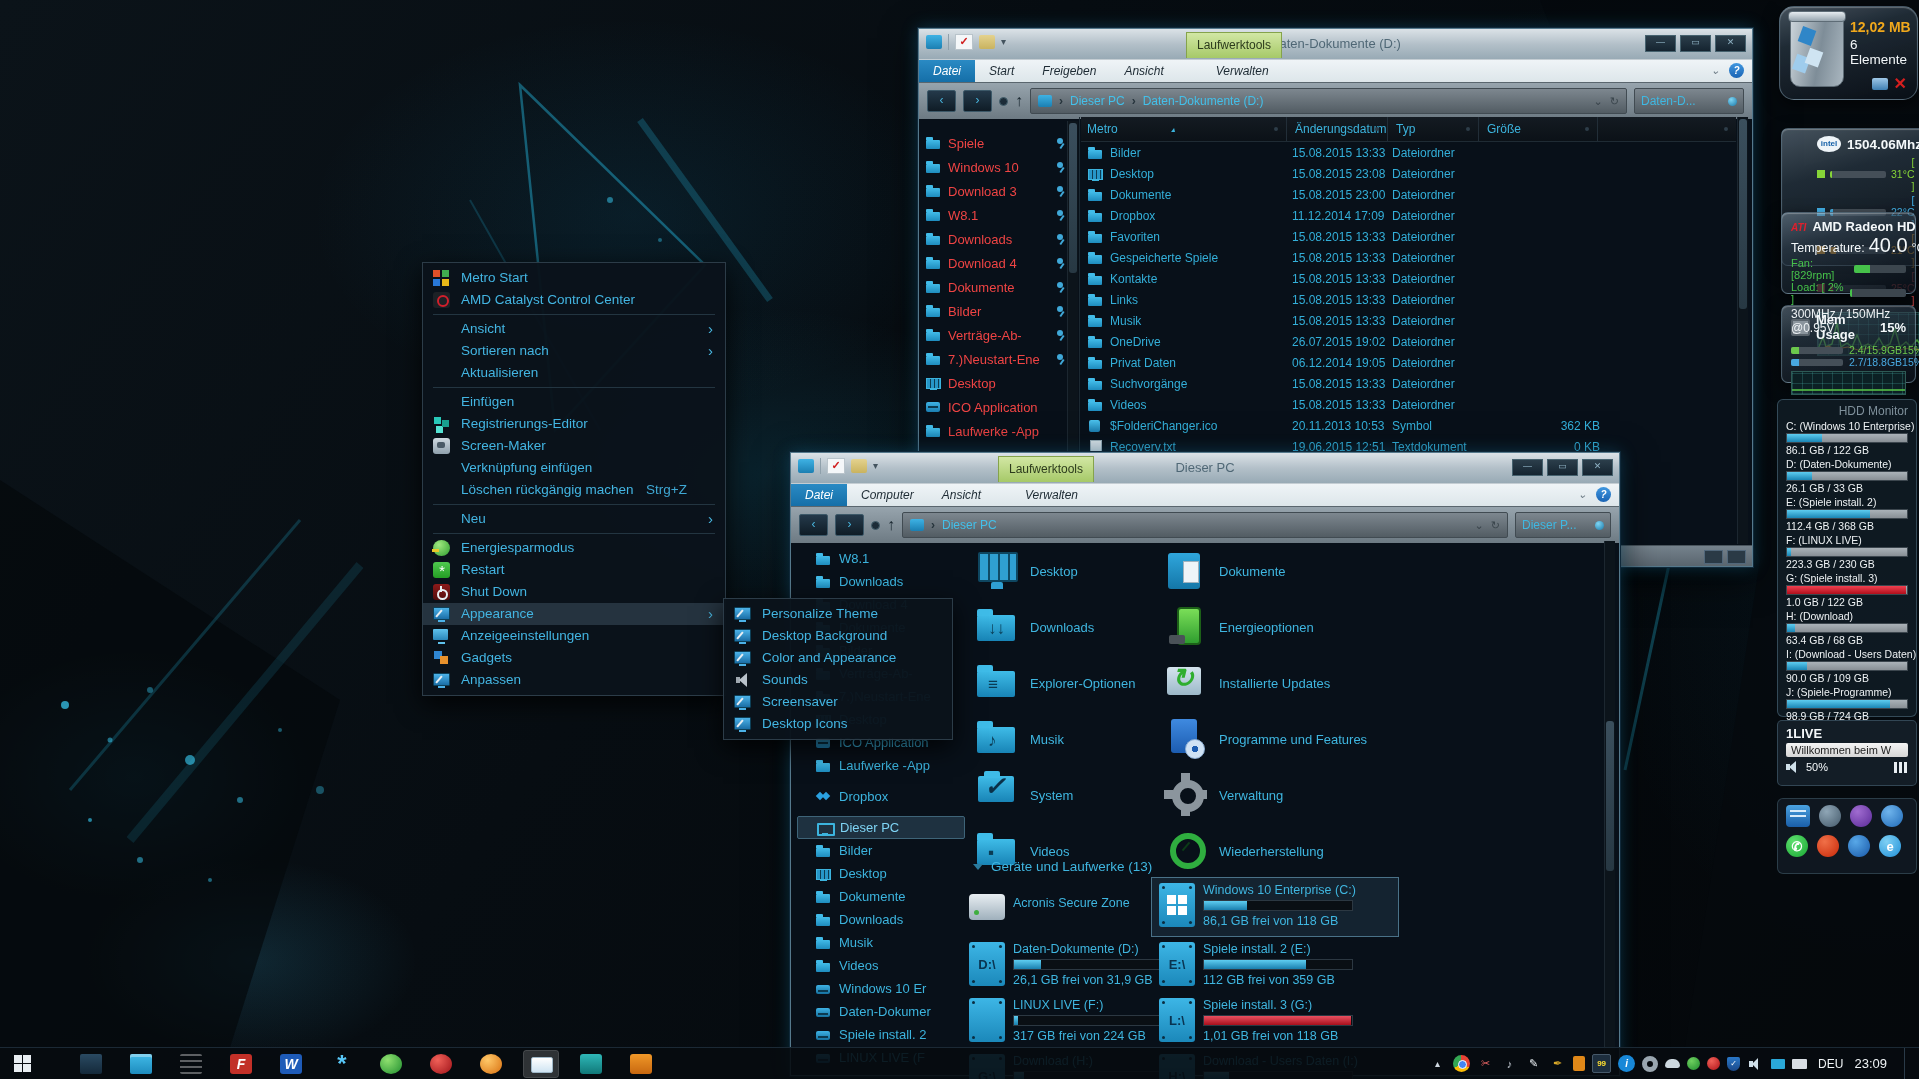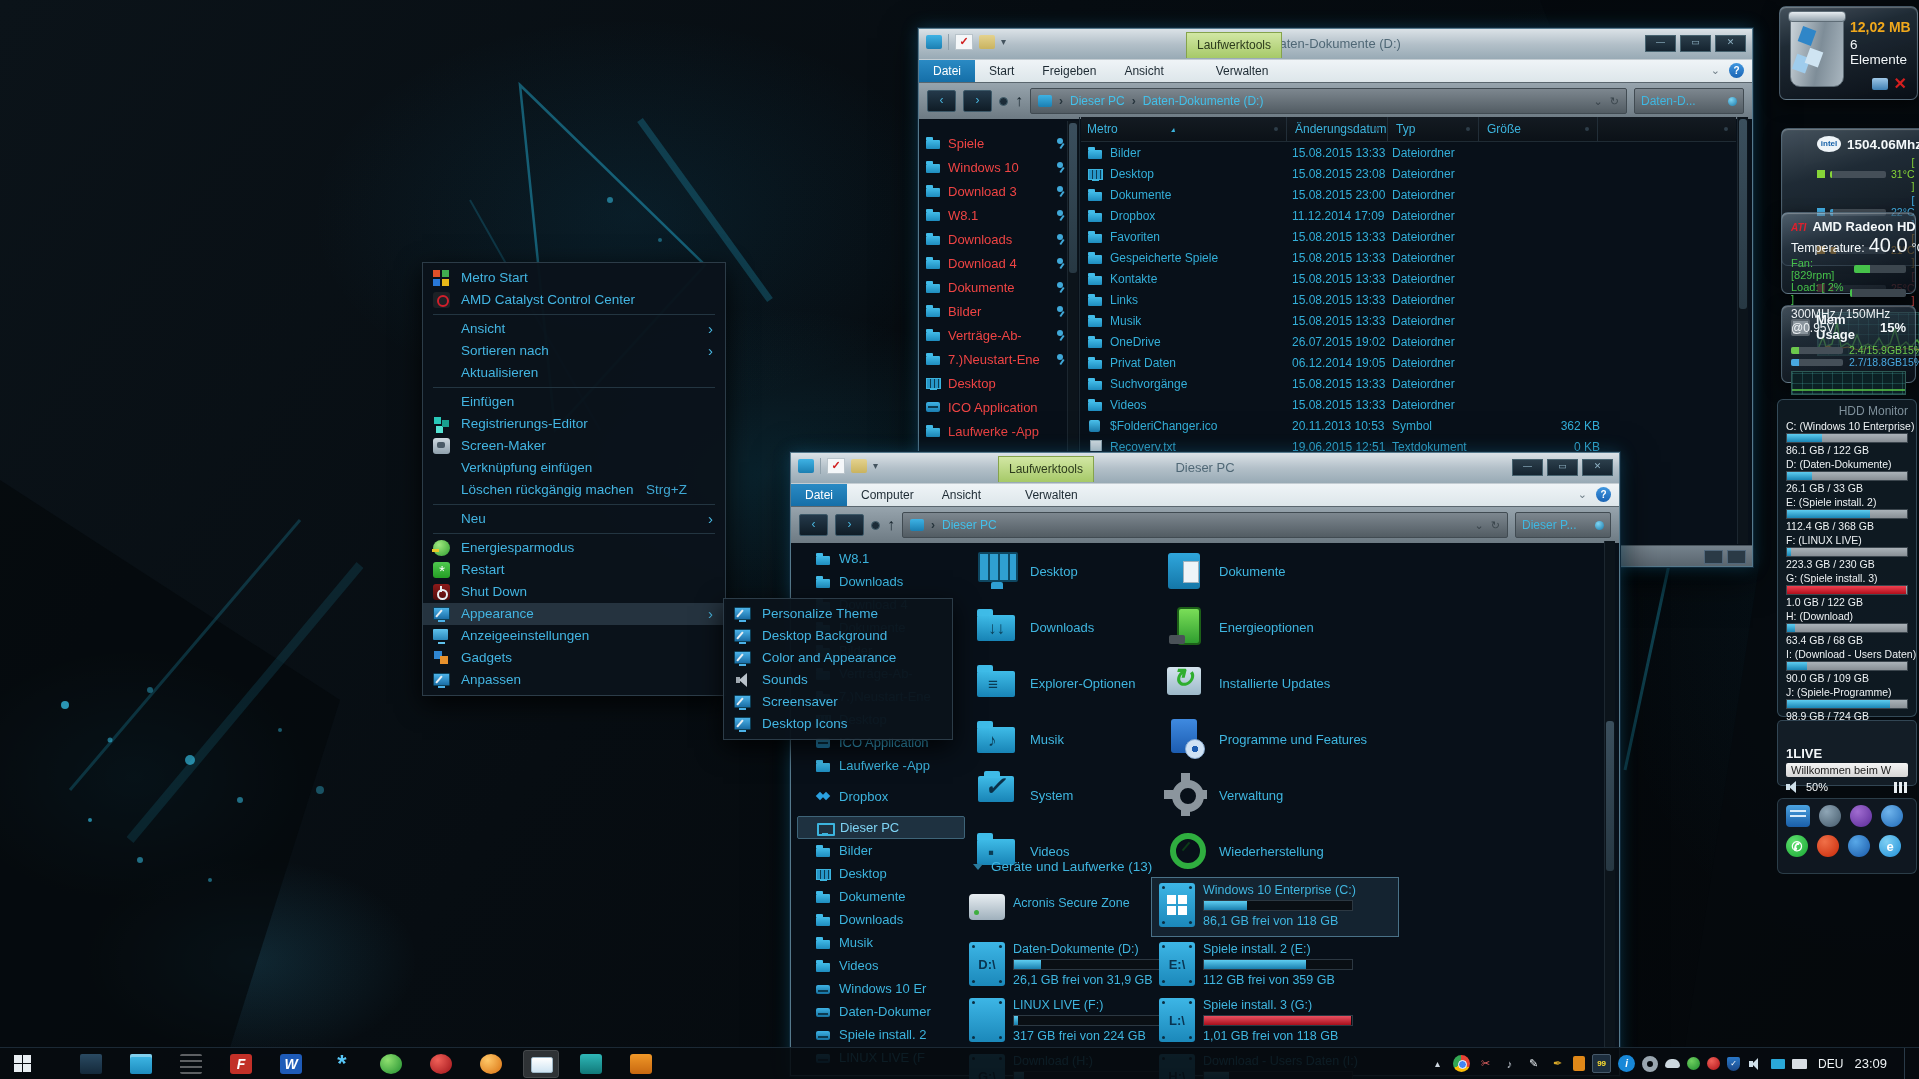--- a/index.html
+++ b/index.html
@@ -26,21 +26,21 @@
   .qic-drive{background:linear-gradient(#3eb2e4,#1b7fb2);border-radius:2px;}
   .qic-check{background:#f4f7f9;border:1px solid #b9c4cb;color:#d02020;font-size:11px;line-height:12px;text-align:center;font-weight:bold;}
   .qic-folder{background:linear-gradient(#e4d28e,#c9b35f);border-radius:2px;}
   .qic-chev{color:#44545f;font-size:10px;line-height:14px;}
   .win-controls{position:absolute;right:6px;top:6px;display:flex;gap:4px;}
   .wc{width:29px;height:15px;background:linear-gradient(#2b3e4b,#152430);border:1px solid #46626f;
       color:#8fb2c4;font-size:9px;line-height:13px;text-align:center;}
   .tooltab{position:absolute;top:3px;height:25px;padding:0 10px;background:linear-gradient(#d2e7a4,#a6c968);
       border:1px solid #85a34b;border-bottom:none;color:#2c3b1c;font-size:12px;line-height:25px;}
   .tabrow{position:relative;height:22px;background:linear-gradient(#eff4f7,#dde6ea);border-top:1px solid #c4cdd3;
-      display:flex;font-size:12px;color:#1d2a33;}
+      display:flex;font-size:12px;color:#1d2a33;font-style:italic;}
   .tab{padding:0 14px;line-height:22px;}
   .tab.active{background:linear-gradient(#2a8ac4,#156fa8);color:#fff;}
   .rib-right{position:absolute;right:8px;top:3px;display:flex;gap:9px;align-items:center;}
   .rib-chev{color:#6e7d87;font-size:11px;}
   .help-btn{width:15px;height:15px;border-radius:50%;background:linear-gradient(#3f97e0,#1a64b4);color:#fff;
       font-size:10px;font-weight:bold;text-align:center;line-height:15px;}
   .addrrow{position:relative;height:36px;background:linear-gradient(#97a4ad,#6d7a83);border-top:1px solid #5a666e;
       display:flex;align-items:center;padding:0 8px;gap:7px;}
   .navbtn{width:27px;height:20px;background:linear-gradient(#24394a,#0f1c26);border:1px solid #3c5868;
       color:#49b7e0;font-size:12px;line-height:18px;text-align:center;border-radius:2px;}
@@ -250,21 +250,21 @@
       background:rgba(16,27,36,0.88);border:1px solid rgba(110,150,170,0.4);padding:4px 8px;box-sizing:border-box;}
   .hdd-title{text-align:right;color:#7e8f9a;font-size:12px;}
   .hdde{margin-top:2px;}
   .hdde .lb{color:#eef2f4;font-size:10.5px;white-space:nowrap;}
   .hdde .bar{height:8px;background:linear-gradient(#aab2b8,#888f95);border:1px solid #3c464e;margin:1px 0;}
   .hdde .bar i{display:block;height:100%;background:linear-gradient(#5ecdf0,#1a85b4);}
   .hdde .bar i.danger{background:linear-gradient(#f04050,#b00f1c);}
   .hdde .sz{color:#eef2f4;font-size:10.5px;white-space:nowrap;}
   .radio{position:absolute;left:1777px;top:720px;width:140px;height:66px;border-radius:5px;z-index:30;
       background:rgba(22,32,42,0.88);border:1px solid rgba(110,150,170,0.35);padding:5px 8px;box-sizing:border-box;}
-  .r-station{color:#f4f8fa;font-weight:bold;font-size:13px;margin-top:20px;}
+  .r-station{color:#f4f8fa;font-weight:bold;font-size:13px;}
   .r-ticker{margin-top:2px;background:linear-gradient(#f4f4f4,#d6d6d6);color:#222;font-size:11px;padding:1px 5px;
       white-space:nowrap;overflow:hidden;border-radius:2px;}
   .r-row{display:flex;align-items:center;gap:6px;margin-top:4px;}
   .spk{position:relative;width:14px;height:12px;}
   .spk::before{content:"";position:absolute;left:0;top:3px;width:4px;height:6px;background:#cfe0ea;}
   .spk::after{content:"";position:absolute;left:3px;top:0;border-top:6px solid transparent;border-bottom:6px solid transparent;
       border-right:7px solid #cfe0ea;}
   .r-vol{color:#f4f8fa;font-size:11px;}
   .r-eq{margin-left:auto;width:14px;height:11px;background:repeating-linear-gradient(90deg,#e8eef2 0 3px,transparent 3px 5px);}
   .launcher{position:absolute;left:1777px;top:798px;width:140px;height:76px;border-radius:6px;z-index:30;
@@ -1127,21 +1127,21 @@
           <i></i>
         </i>
       <span>Screensaver</span></div>
     <div class="mi">
       <i class="mic icon-appearance">
           <i></i>
         </i>
       <span>Desktop Icons</span></div>
   </div>
 
-  <div class="gpanel" style="left:1779px;top:6px;width:137px;height:92px;">
+  <div class="gpanel" style="left:1779px;top:6px;width:137px;height:92px;border-radius:15px;">
     <div class="trash"></div>
     <div class="rb-size">12,02 MB</div>
     <div class="rb-count">6 Elemente</div>
     <div class="rb-btns">
       <span class="rb-drive"></span>
       <span class="rb-x">✕</span>
     </div>
   </div>
 
   <div class="gpanel" style="left:1781px;top:128px;width:133px;height:136px;padding-left:26px;">

